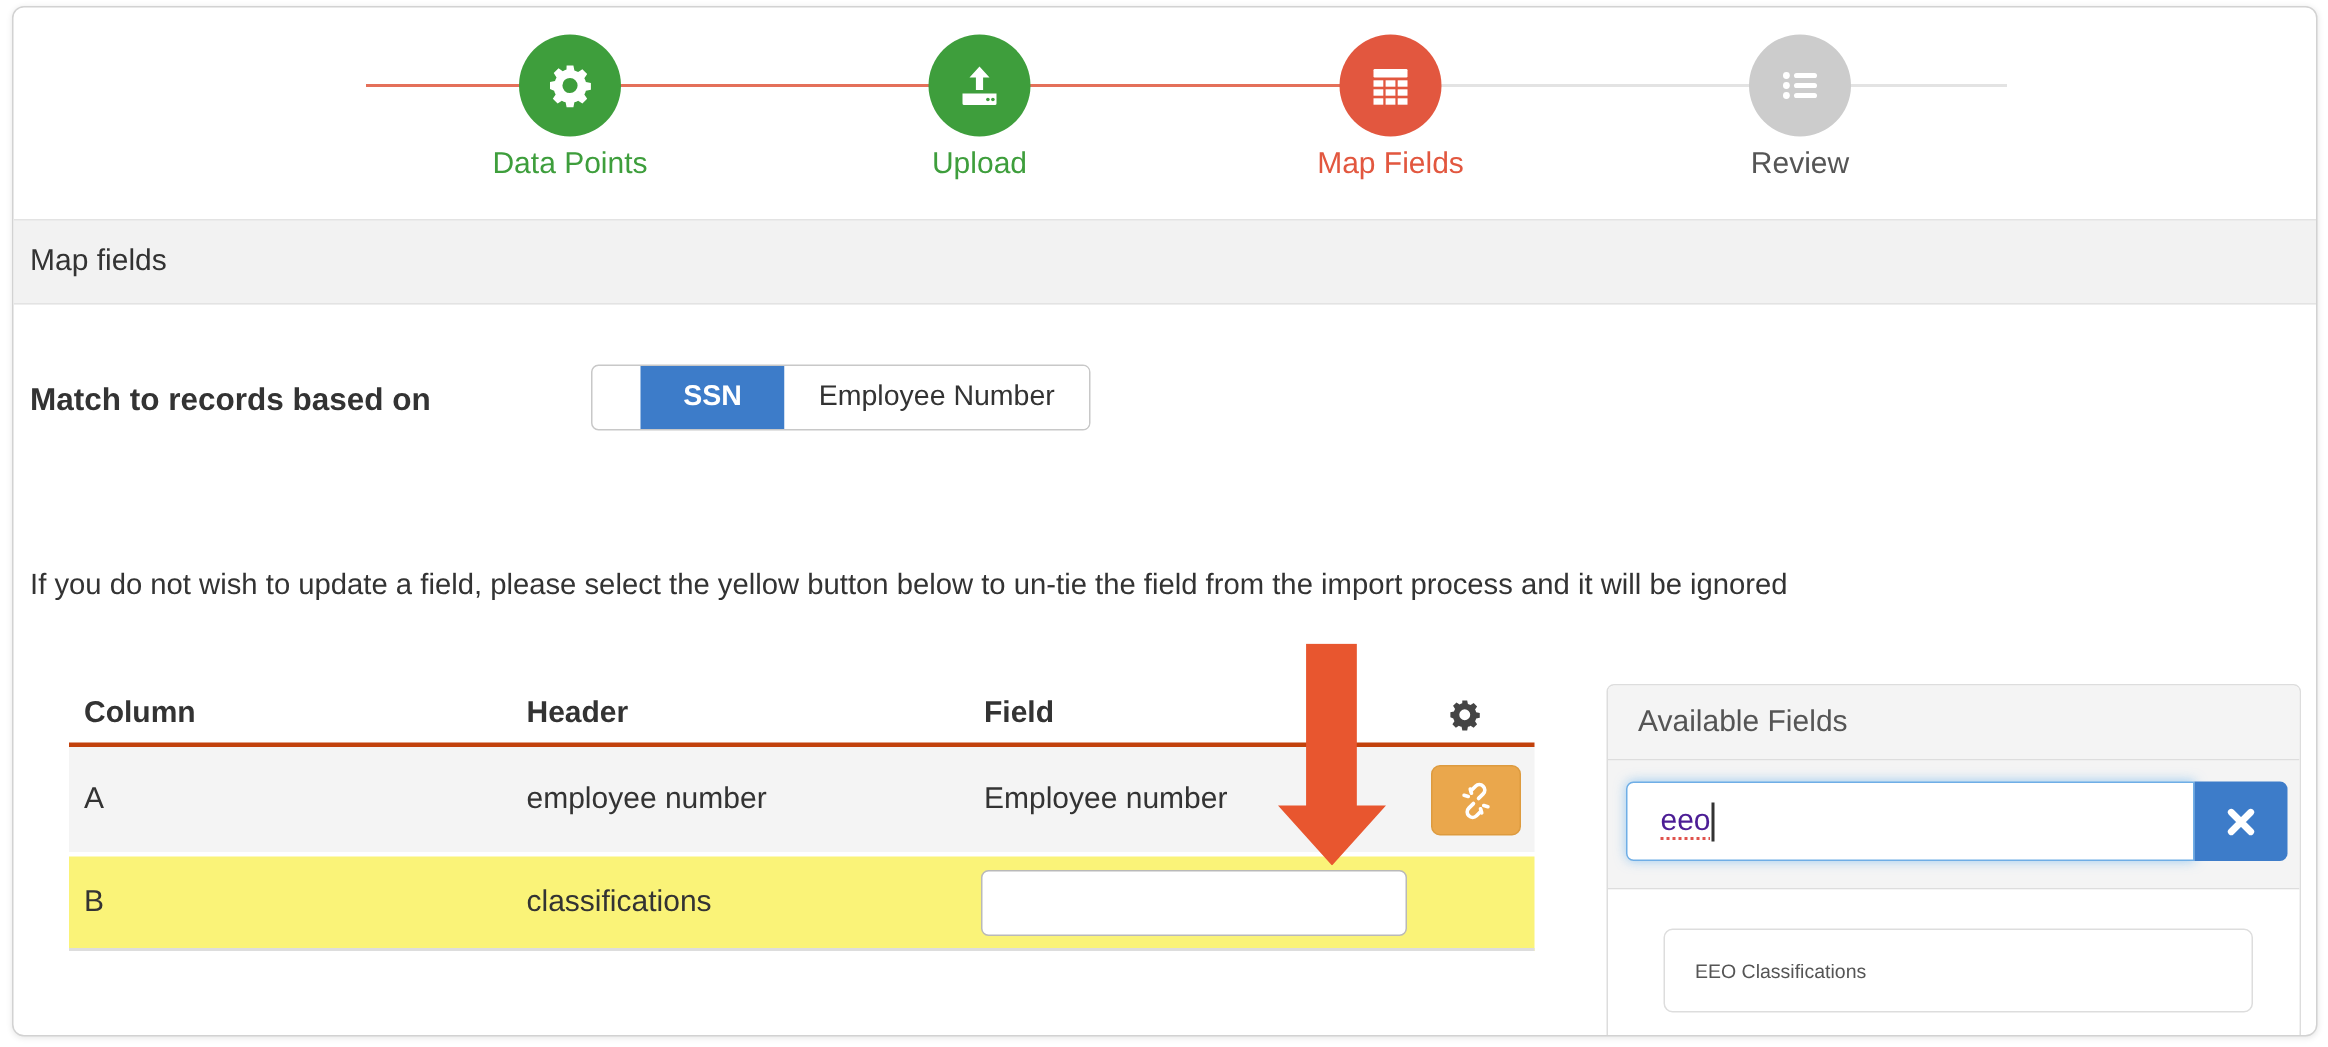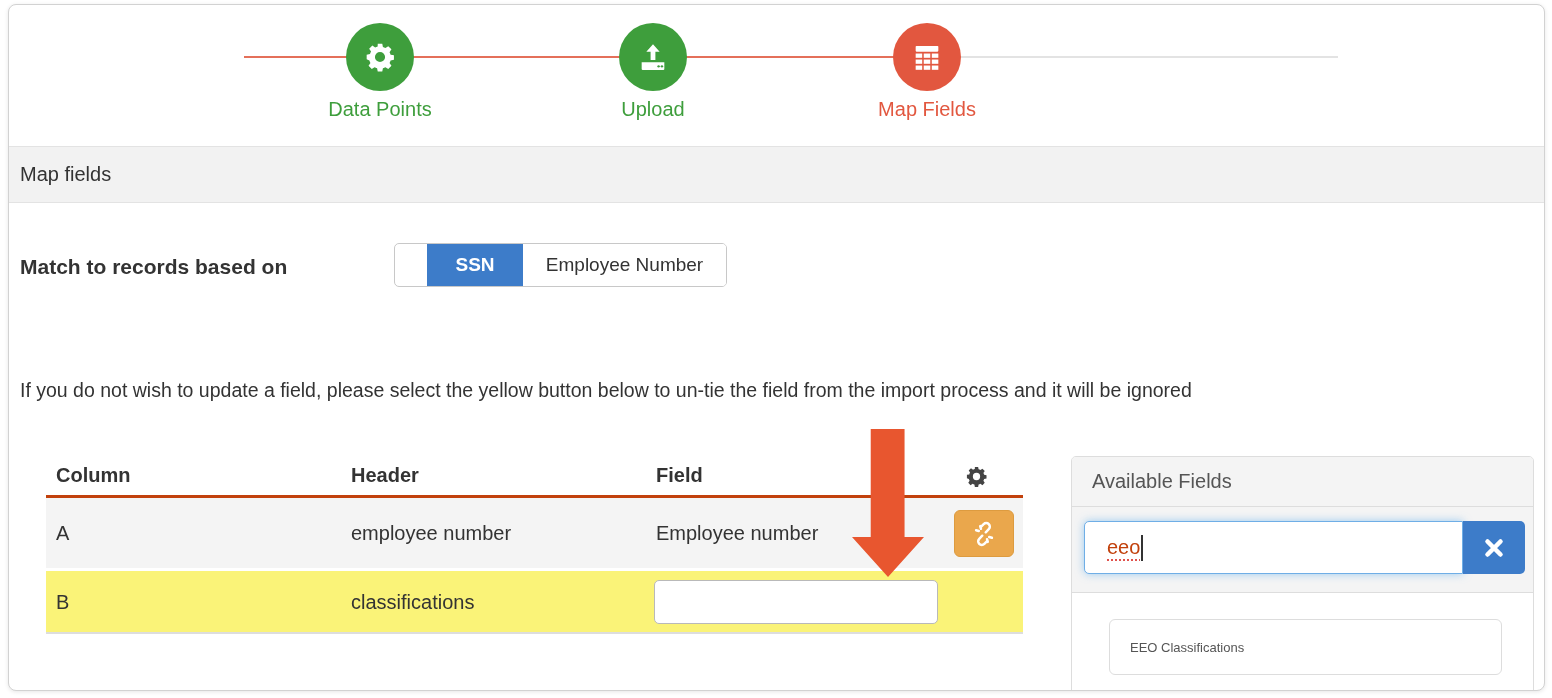--- a/index.html
+++ b/index.html
@@ -68,21 +68,21 @@
 
   
   .panel { position:absolute; left:1062px; top:451px; width:463px; height:293px;
            background:#fff; border:1px solid #ddd; border-radius:5px; overflow:hidden; }
   .panel-header { height:50px; background:#f4f4f4; border-bottom:1px solid #ddd;
                   display:flex; align-items:center; padding-left:20px; font-size:20px; color:#555; }
   .panel-search { height:86px; background:#f4f4f4; border-bottom:1px solid #ddd; position:relative; }
   .search-group { position:absolute; left:12px; top:14px; width:441px; height:53px; display:flex; }
   .search-input { flex:1; background:#fff; border:1px solid #6faee6;
                   border-radius:5px 0 0 5px; box-shadow:0 0 8px rgba(82,168,236,.55);
-                  display:flex; align-items:center; padding-left:22px; font-size:20px; color:#c2410c; cursor:text; }
+                  display:flex; align-items:center; padding-left:22px; font-size:20px; color:#4c1d95; cursor:text; }
   .search-text { text-decoration:underline dotted #e0524d 2px; text-underline-offset:5px; }
   .caret { width:2px; height:26px; background:#333; margin-left:1px; }
   .clear-btn { width:62px; background:#3d7cc9; border:none; border-radius:0 5px 5px 0;
                display:flex; align-items:center; justify-content:center; cursor:pointer; }
   .panel-body { position:relative; height:94px; background:#fff; }
   .result-card { position:absolute; left:37px; top:26px; width:393px; height:56px;
                  background:#fff; border:1px solid #ddd; border-radius:6px;
                  display:flex; align-items:center; padding-left:20px;
                  font-size:13px; color:#555; cursor:grab; }
 
@@ -135,20 +135,35 @@
               <rect x="15.6" y="13.9" width="4.9" height="3.2"></rect>
               <rect x="3.5" y="18.4" width="4.9" height="3.2"></rect>
               <rect x="9.55" y="18.4" width="4.9" height="3.2"></rect>
               <rect x="15.6" y="18.4" width="4.9" height="3.2"></rect>
             </svg>
         </span>
       </div>
       <div class="step-label lbl-active">Map Fields</div>
     </div>
 
+    <div class="step step-4">
+      <div class="circle pending">
+        <span>
+          <svg width="32" height="32" viewBox="0 0 24 24" fill="#fff">
+              <circle cx="5.2" cy="7" r="1.7"></circle>
+              <rect x="9" y="5.7" width="11.5" height="2.6" rx="1.3"></rect>
+              <circle cx="5.2" cy="12" r="1.7"></circle>
+              <rect x="9" y="10.7" width="11.5" height="2.6" rx="1.3"></rect>
+              <circle cx="5.2" cy="17" r="1.7"></circle>
+              <rect x="9" y="15.7" width="11.5" height="2.6" rx="1.3"></rect>
+            </svg>
+        </span>
+      </div>
+      <div class="step-label lbl-pending">Review</div>
+    </div>
   </div>
 
   <div class="section-bar">
     <span>Map fields</span>
   </div>
 
   <div class="match-label">Match to records based on</div>
   <div class="toggle">
     <div class="opt opt-selected">SSN</div>
     <div class="opt opt-plain">Employee Number</div>

